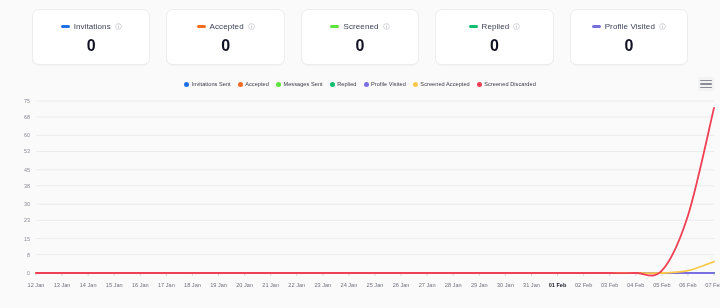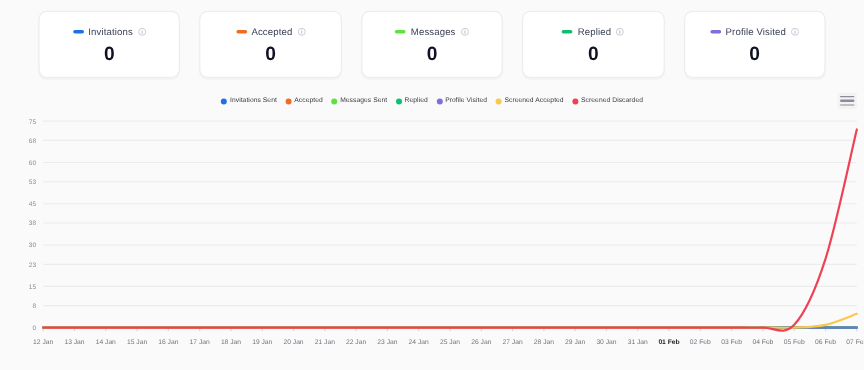--- a/index.html
+++ b/index.html
@@ -15,21 +15,21 @@
   #app {
     position: relative;
     width: 720px;
     height: 308px;
     background: #fafafa;
   }
 
   
   .stats-row {
     display: flex;
-    justify-content: flex-end;
+    justify-content: flex-start;
     padding: 9px 32px 0 32px;
     box-sizing: border-box;
     gap: 16px;
   }
   .stat-card {
     flex: 1 1 0;
     background: #ffffff;
     border: 1px solid #ededf0;
     border-radius: 7px;
     height: 56px;
@@ -187,21 +187,21 @@
               <rect x="5.35" y="5" width="1.3" height="4" rx="0.6" fill="#b6b8c0"></rect>
             </svg>
         </span>
       </div>
       <div class="stat-value">0</div>
     </div>
 
     <div class="stat-card">
       <div class="stat-head">
         <span class="dash" id="dash2" style="background: rgb(94, 226, 60);"></span>
-        <span class="stat-label">Messages</span>
+        <span class="stat-label">Screened</span>
         <span class="info-icon">
           <svg viewBox="0 0 12 12" width="7" height="7">
               <circle cx="6" cy="6" r="5" fill="none" stroke="#b6b8c0" stroke-width="1"></circle>
               <circle cx="6" cy="3.4" r="0.75" fill="#b6b8c0"></circle>
               <rect x="5.35" y="5" width="1.3" height="4" rx="0.6" fill="#b6b8c0"></rect>
             </svg>
         </span>
       </div>
       <div class="stat-value">0</div>
     </div>

